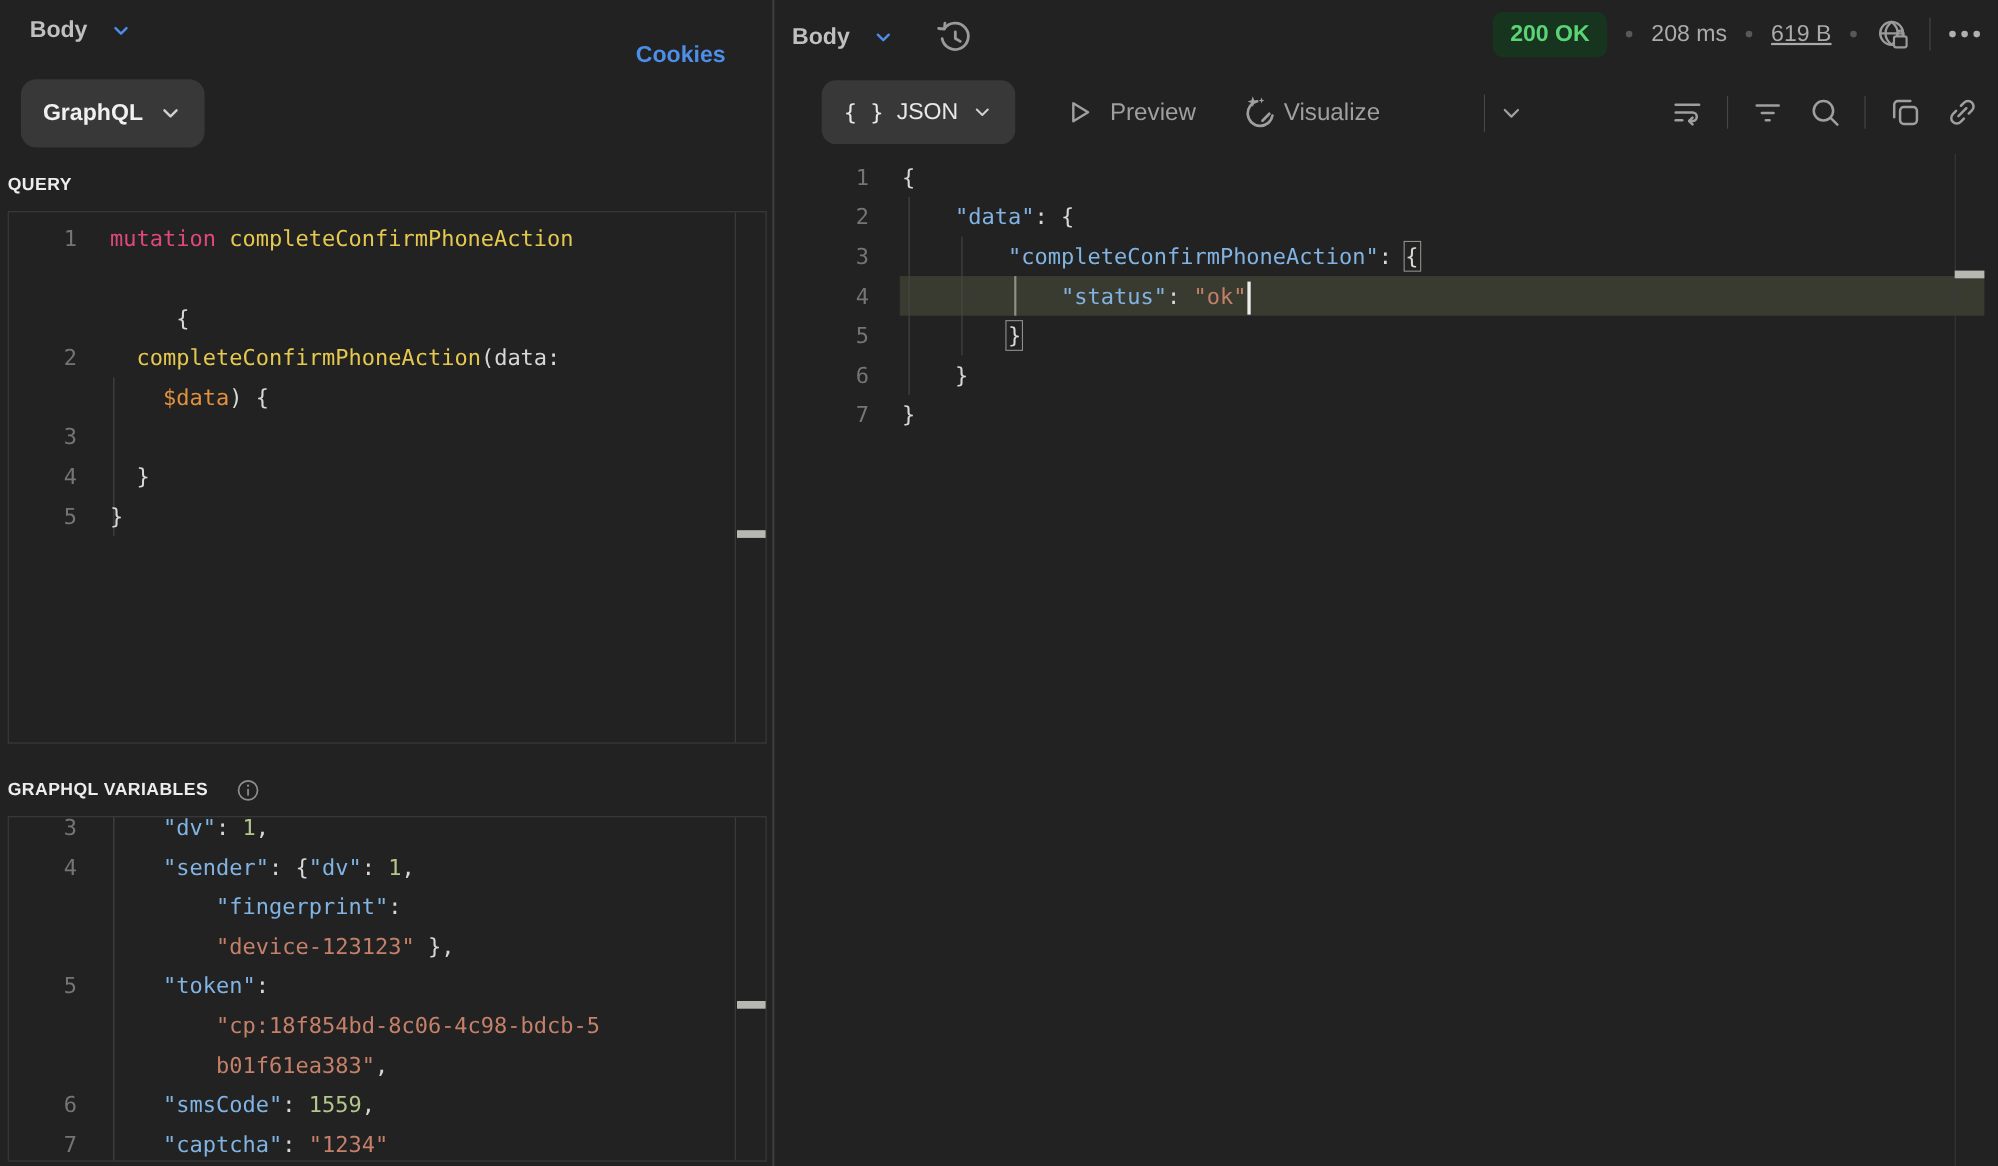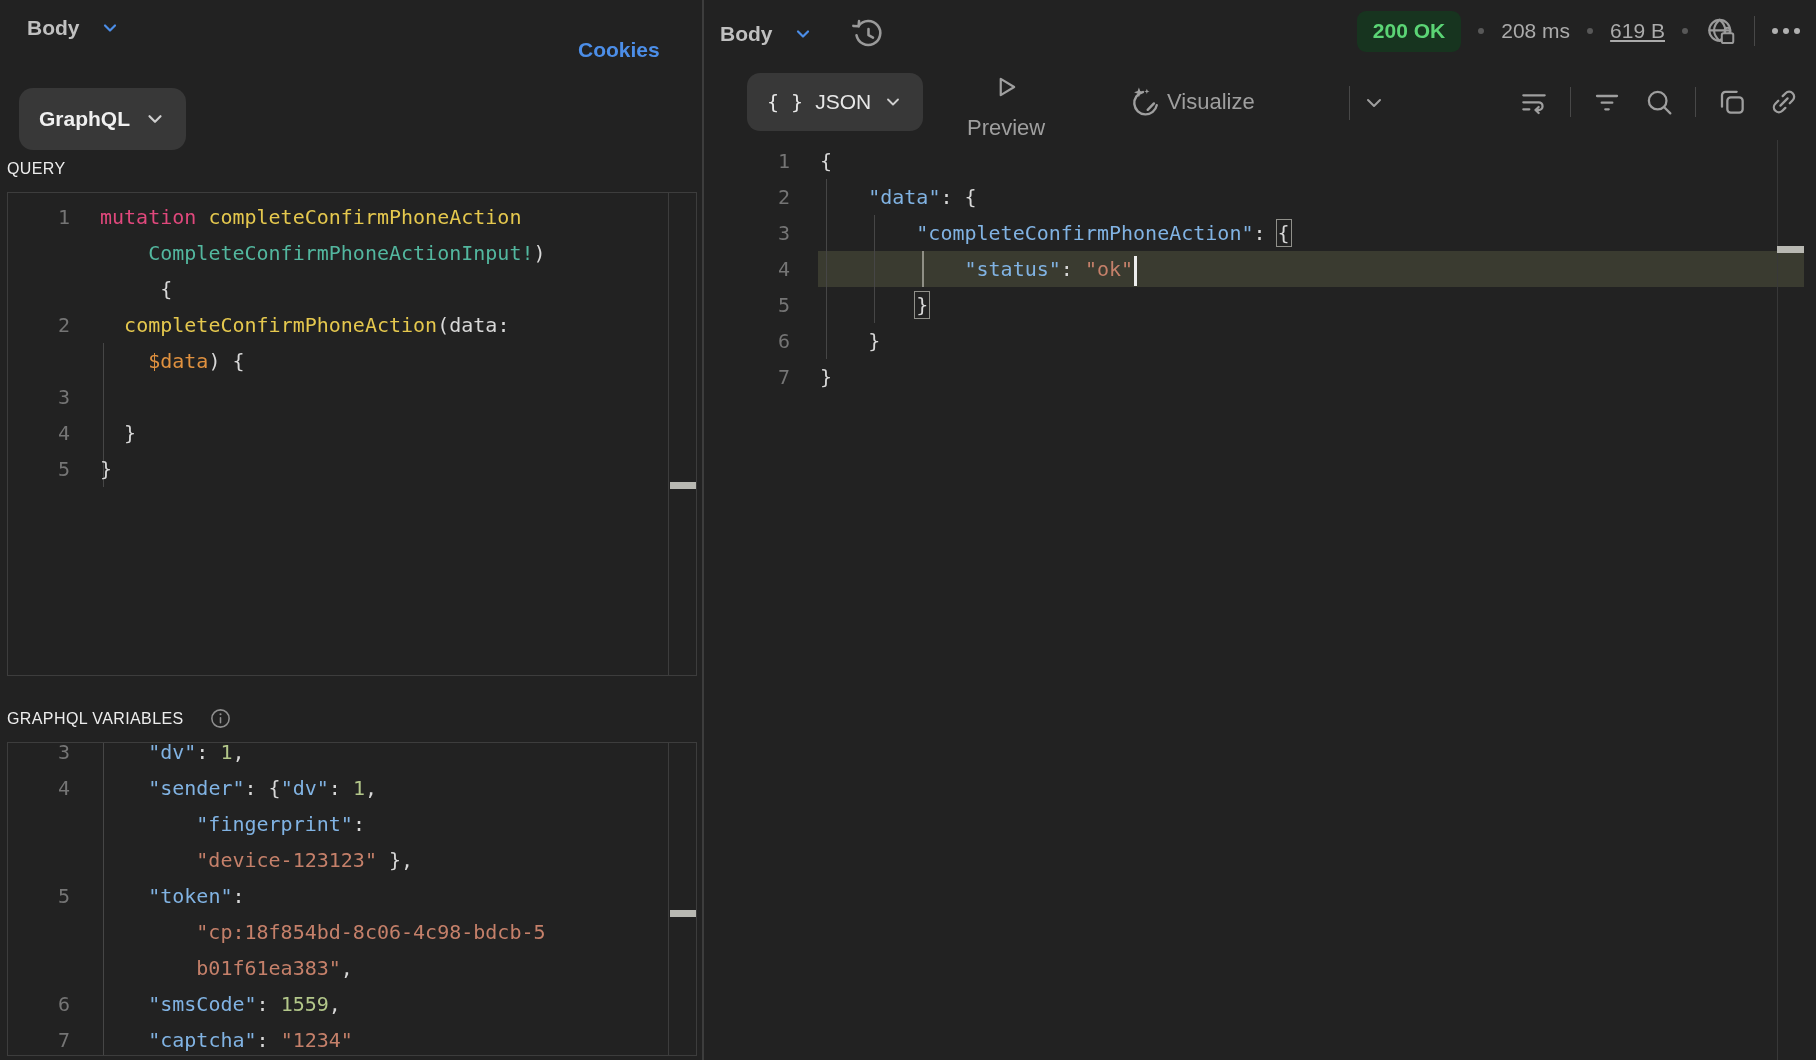--- a/index.html
+++ b/index.html
@@ -15,21 +15,21 @@
 
   
   .ui-label { font-size:21px; font-weight:bold; color:#c0c0c0; }
   .link-blue { font-size:21px; font-weight:bold; color:#4c8ee8; cursor:pointer; }
   .pill-btn {
     background:#383838; border-radius:14px; height:62px;
     display:flex; align-items:center; gap:14px; padding:0 20px;
     color:#f0f0f0; font-size:21px; font-weight:bold;
   }
   .flex-row { display:flex; align-items:center; }
-  .section-h { font-size:16px; font-weight:normal; color:#ededed; letter-spacing:.4px; }
+  .section-h { font-size:16px; font-weight:bold; color:#ededed; letter-spacing:.4px; }
   .muted { color:#9f9f9f; font-weight:normal; }
 
   
   .status-badge {
     background:#17341f; color:#5bd475; font-size:21px; font-weight:bold;
     height:41px; border-radius:9px; display:flex; align-items:center; padding:0 16px;
   }
   .sep-dot { width:6px; height:6px; border-radius:50%; background:#585858; }
   .v-div { width:1px; height:30px; background:#484848; }
   .menu-dots { display:flex; gap:5px; align-items:center; }
@@ -84,40 +84,39 @@
   <div class="abs flex-row" style="left:27px;top:16px;gap:20px;">
     <span class="ui-label">Body</span>
     <span>
       <svg width="20" height="20" viewBox="0 0 24 24">
           <path d="M6 9l6 6 6-6" fill="none" stroke="#4c8ee8" stroke-width="2.6" stroke-linecap="round" stroke-linejoin="round"></path>
         </svg>
     </span>
   </div>
   <div class="abs link-blue" style="left:578px;top:38px;">Cookies</div>
 
-  <div class="abs pill-btn" style="left:19px;top:88px;">
+  <div class="abs pill-btn" style="left:19px;top:72px;">
     <span>GraphQL</span>
     <span>
       <svg width="22" height="22" viewBox="0 0 24 24">
           <path d="M6 9l6 6 6-6" fill="none" stroke="#cfcfcf" stroke-width="2.4" stroke-linecap="round" stroke-linejoin="round"></path>
         </svg>
     </span>
   </div>
 
   <div class="abs section-h" style="left:7px;top:160px;">QUERY</div>
 
   <div class="editor-box" style="left:7px;top:192px;width:690px;height:484px;">
     <div style="padding-top:6px;">
         <div class="crow">
           <span class="lnum">1</span>
           <pre class="cline"><span class="tk-kw">mutation</span><span class="tk-pl"> </span><span class="tk-fn">completeConfirmPhoneAction</span></pre>
         </div>
         <div class="crow">
           <span class="lnum"></span>
-          <pre class="cline"><span class="tk-pl">    </span><span class="tk-ty">CompleteConfirmPhoneActionInput!</span><span class="tk-pl">)</span></pre>
         </div>
         <div class="crow">
           <span class="lnum"></span>
           <pre class="cline"><span class="tk-pl">     {</span></pre>
         </div>
         <div class="crow">
           <span class="lnum">2</span>
           <pre class="cline"><span class="tk-pl">  </span><span class="tk-fn">completeConfirmPhoneAction</span><span class="tk-pl">(data:</span></pre>
         </div>
         <div class="crow">
@@ -247,21 +246,21 @@
   <div class="abs pill-btn" style="left:43px;top:73px;height:58px;border-radius:13px;gap:12px;">
     <span style="font-family:'DejaVu Sans Mono',monospace;font-size:20px;font-weight:normal;color:#e8e8e8;">{ }</span>
     <span style="font-weight:normal;color:#e8e8e8;">JSON</span>
     <span>
       <svg width="20" height="20" viewBox="0 0 24 24">
           <path d="M6 9l6 6 6-6" fill="none" stroke="#cfcfcf" stroke-width="2.2" stroke-linecap="round" stroke-linejoin="round"></path>
         </svg>
     </span>
   </div>
 
-  <div class="abs flex-row" style="left:263px;top:73px;height:58px;gap:14px;flex-direction:column;">
+  <div class="abs flex-row" style="left:263px;top:73px;height:58px;gap:14px;">
     <span>
       <svg class="ic" width="28" height="28" viewBox="0 0 24 24" style="stroke-width:1.9;">
           <path d="M7.5 5v14L19 12Z"></path>
         </svg>
     </span>
     <span class="muted" style="font-size:22px;">Preview</span>
   </div>
 
   <div class="abs flex-row" style="left:425px;top:73px;height:58px;gap:4px;">
     <span>

